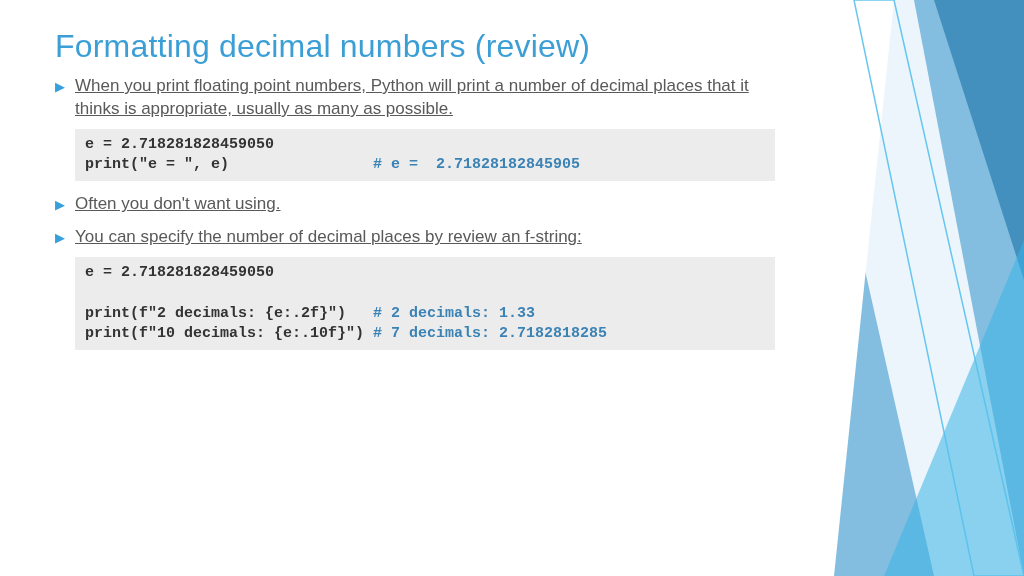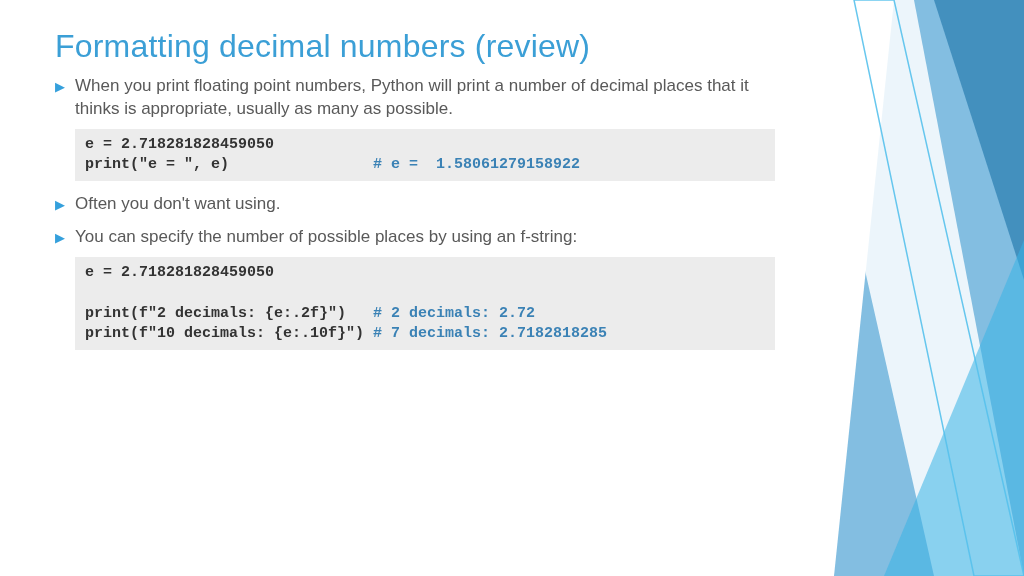--- a/index.html
+++ b/index.html
@@ -29,21 +29,21 @@
     color: #555;
     font-size: 17px;
     line-height: 1.35;
   }
   .bullet-mark {
     flex: 0 0 20px;
     color: #35a0dc;
     font-size: 13px;
     padding-top: 3px;
   }
-  .bullet-text { flex: 1; color: #595959; }
+  .bullet-text { flex: 1; color: #595959; text-decoration: underline; }
   .code-block {
     background: #ececec;
     font-family: "Courier New", monospace;
     font-size: 15px;
     font-weight: bold;
     color: #333;
     padding: 6px 10px 6px 10px;
     margin: 4px 0 12px 20px;
     white-space: pre;
     line-height: 1.35;
@@ -65,31 +65,31 @@
 
   <div class="content">
     <h1 class="title">Formatting decimal numbers (review)</h1>
 
     <div class="bullet">
       <div class="bullet-mark">▶</div>
       <div class="bullet-text">When you print floating point numbers, Python will print a number of decimal places that it thinks is appropriate, usually as many as possible.</div>
     </div>
 
     <div class="code-block"><span>e = 2.718281828459050</span>
-<span>print("e = ", e)</span><span>                </span><span class="comment"># e =  1.58061279158922</span></div>
+<span>print("e = ", e)</span><span>                </span><span class="comment"># e =  2.71828182845905</span></div>
 
     <div class="bullet">
       <div class="bullet-mark">▶</div>
       <div class="bullet-text">Often you don't want using.</div>
     </div>
 
     <div class="bullet">
       <div class="bullet-mark">▶</div>
-      <div class="bullet-text">You can specify the number of possible places by using an f-string:</div>
+      <div class="bullet-text">You can specify the number of decimal places by review an f-string:</div>
     </div>
 
     <div class="code-block"><span>e = 2.718281828459050</span>
 <span> </span>
-<span>print(f"2 decimals: {e:.2f}")</span><span>   </span><span class="comment"># 2 decimals: 2.72</span>
+<span>print(f"2 decimals: {e:.2f}")</span><span>   </span><span class="comment"># 2 decimals: 1.33</span>
 <span>print(f"10 decimals: {e:.10f}")</span><span> </span><span class="comment"># 7 decimals: 2.7182818285</span></div>
 
   </div>
 </div>
 
 </body></html>

